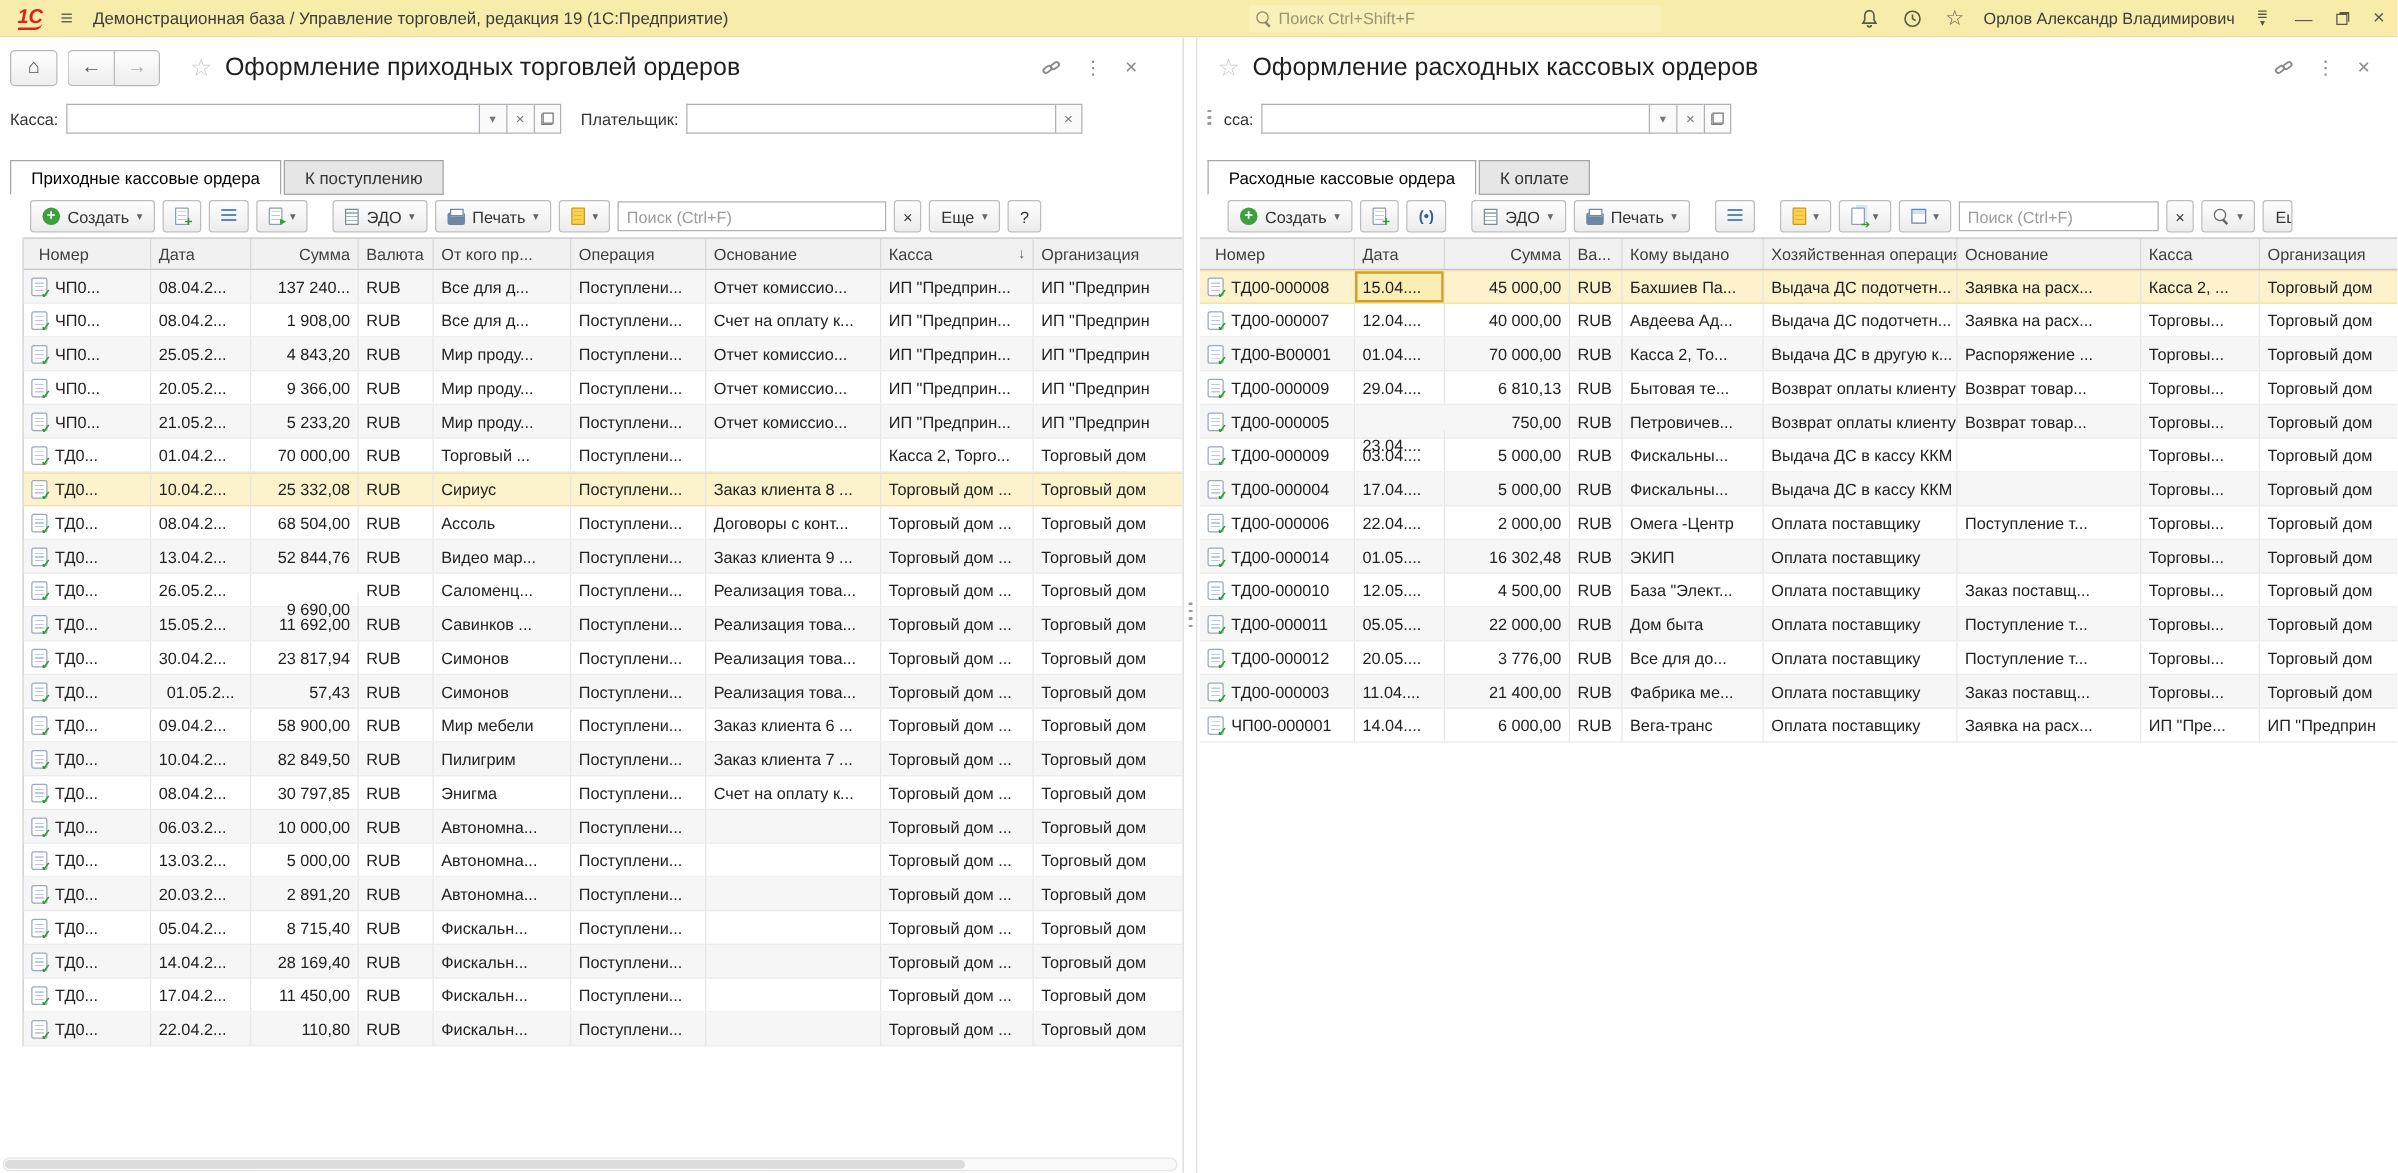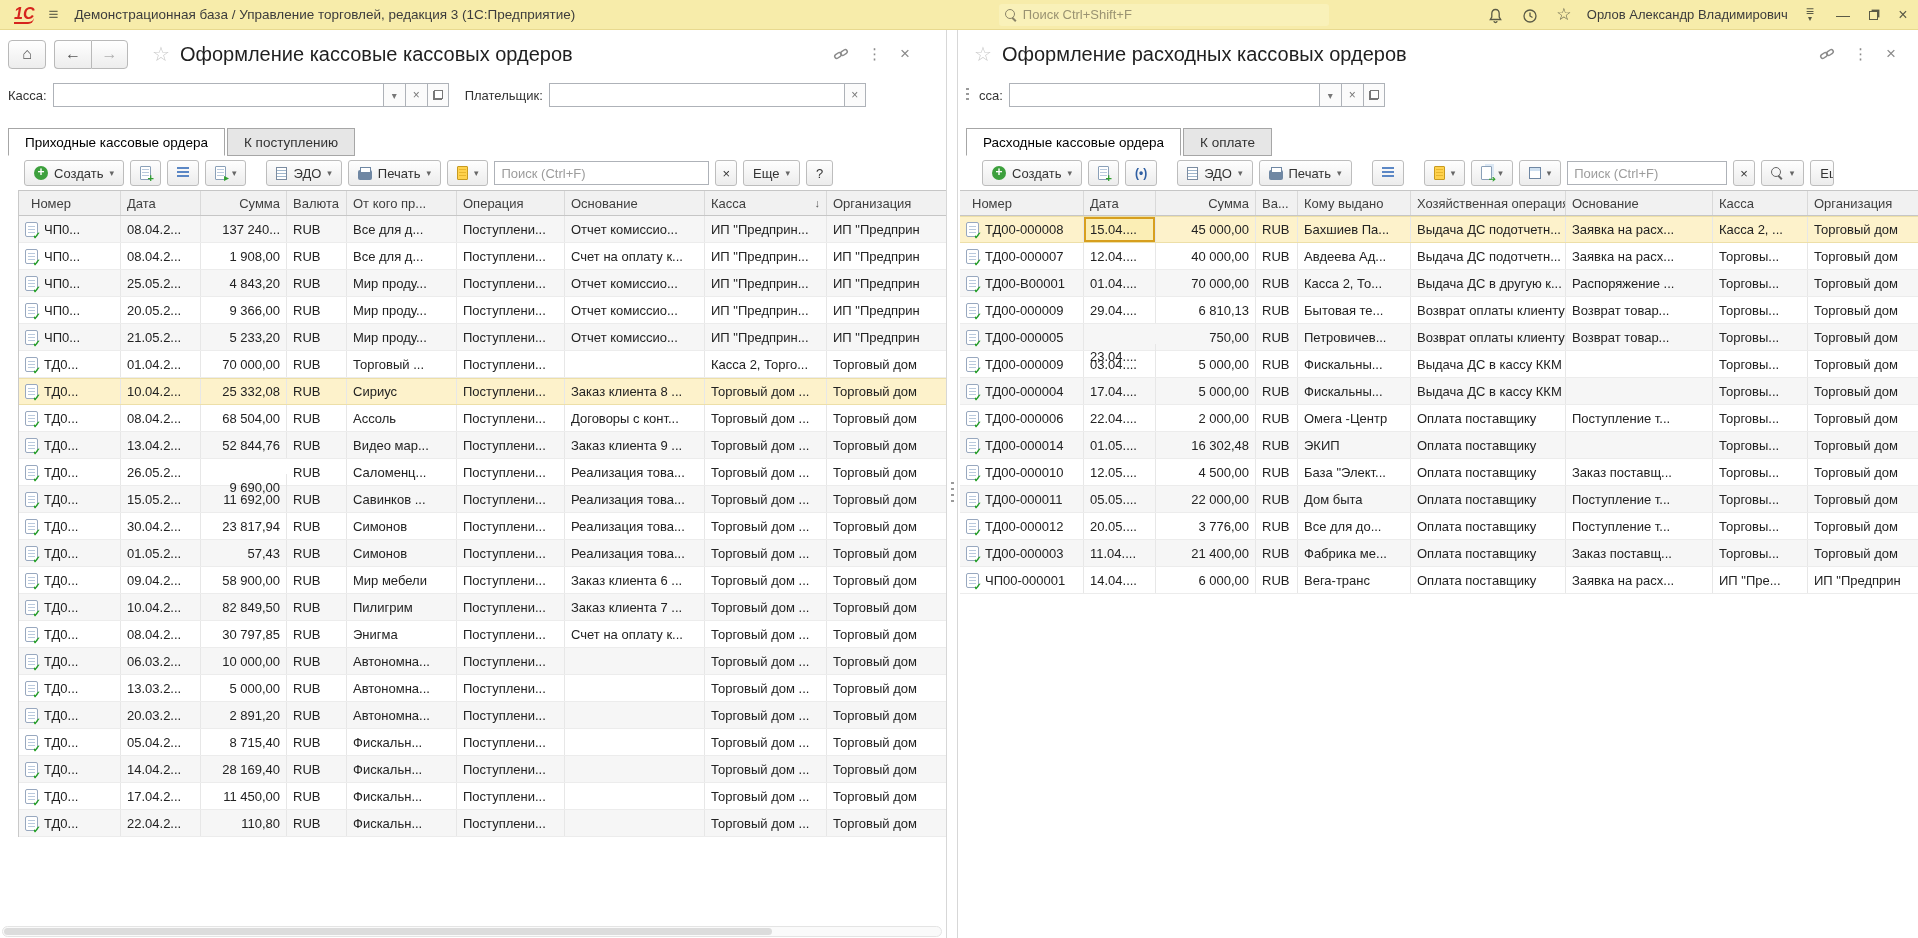--- a/index.html
+++ b/index.html
@@ -146,21 +146,21 @@
   .hscroll { position:absolute; left:2px; bottom:1px; width:940px; height:11px; background:#fafafa;
              border:1px solid #e4e4e4; border-radius:6px; }
   .hscroll .thumb { position:absolute; left:1px; top:1px; width:768px; height:7px; background:#dcdcdc; border-radius:5px; }
 </style>
 </head>
 <body>
 
 <div class="topbar">
   <span class="logo">1С</span>
   <span class="burger">≡</span>
-  <span class="apptitle">Демонстрационная база / Управление торговлей, редакция 3  (1С:Предприятие)</span>
+  <span class="apptitle">Демонстрационная база / Управление торговлей, редакция 19  (1С:Предприятие)</span>
   <div class="tb-right">
     <div class="tb-search">
       <span class="mag"></span>
       <span class="ph">Поиск Ctrl+Shift+F</span>
     </div>
     <span class="tbicon">
       <svg class="bellsvg" width="15" height="16" viewBox="0 0 15 16">
           <path d="M7.5 1.5 C5 1.5 3.8 3.5 3.8 5.5 L3.8 9 L2.3 11.5 L12.7 11.5 L11.2 9 L11.2 5.5 C11.2 3.5 10 1.5 7.5 1.5 Z" fill="none" stroke="#5a5a46" stroke-width="1.3"></path>
           <path d="M6 13 a1.5 1.5 0 0 0 3 0" fill="none" stroke="#5a5a46" stroke-width="1.3"></path>
         </svg>
@@ -186,21 +186,21 @@
 <div class="winarea">
 
   <div class="window" id="leftwin">
     <div class="caption">
       <div class="navbtn homebtn">⌂</div>
       <div class="navgroup">
         <div class="navbtn">←</div>
         <div class="navbtn">→</div>
       </div>
       <span class="star">☆</span>
-      <span class="wintitle">Оформление кассовые кассовых ордеров</span>
+      <span class="wintitle">Оформление приходных торговлей ордеров</span>
       <div class="cap-right">
         <span>
           <svg class="linksvg" width="16" height="16" viewBox="0 0 16 16">
               <g fill="none" stroke="#8b8b8b" stroke-width="1.5">
                 <rect x="1.5" y="7.5" width="7" height="4" rx="2" transform="rotate(-35 5 9.5)"></rect>
                 <rect x="7.5" y="4.5" width="7" height="4" rx="2" transform="rotate(-35 11 6.5)"></rect>
               </g>
             </svg>
         </span>
         <span class="dots">⋮</span>
@@ -660,21 +660,21 @@
             </div>
             <div class="td" style="width: 125px;">
               <span>Торговый дом</span>
             </div>
           </div>
           <div class="tr alt">
             <div class="td" style="width: 102px;">
               <span class="doc-icon"></span>
               <span>ТД0...</span>
             </div>
-            <div class="td" style="width: 80px;">
+            <div class="td" style="width: 80px; justify-content: center;">
               <span>01.05.2...</span>
             </div>
             <div class="td num" style="width: 86px;">
               <span>57,43</span>
             </div>
             <div class="td" style="width: 60px;">
               <span>RUB</span>
             </div>
             <div class="td" style="width: 110px;">
               <span>Симонов</span>

